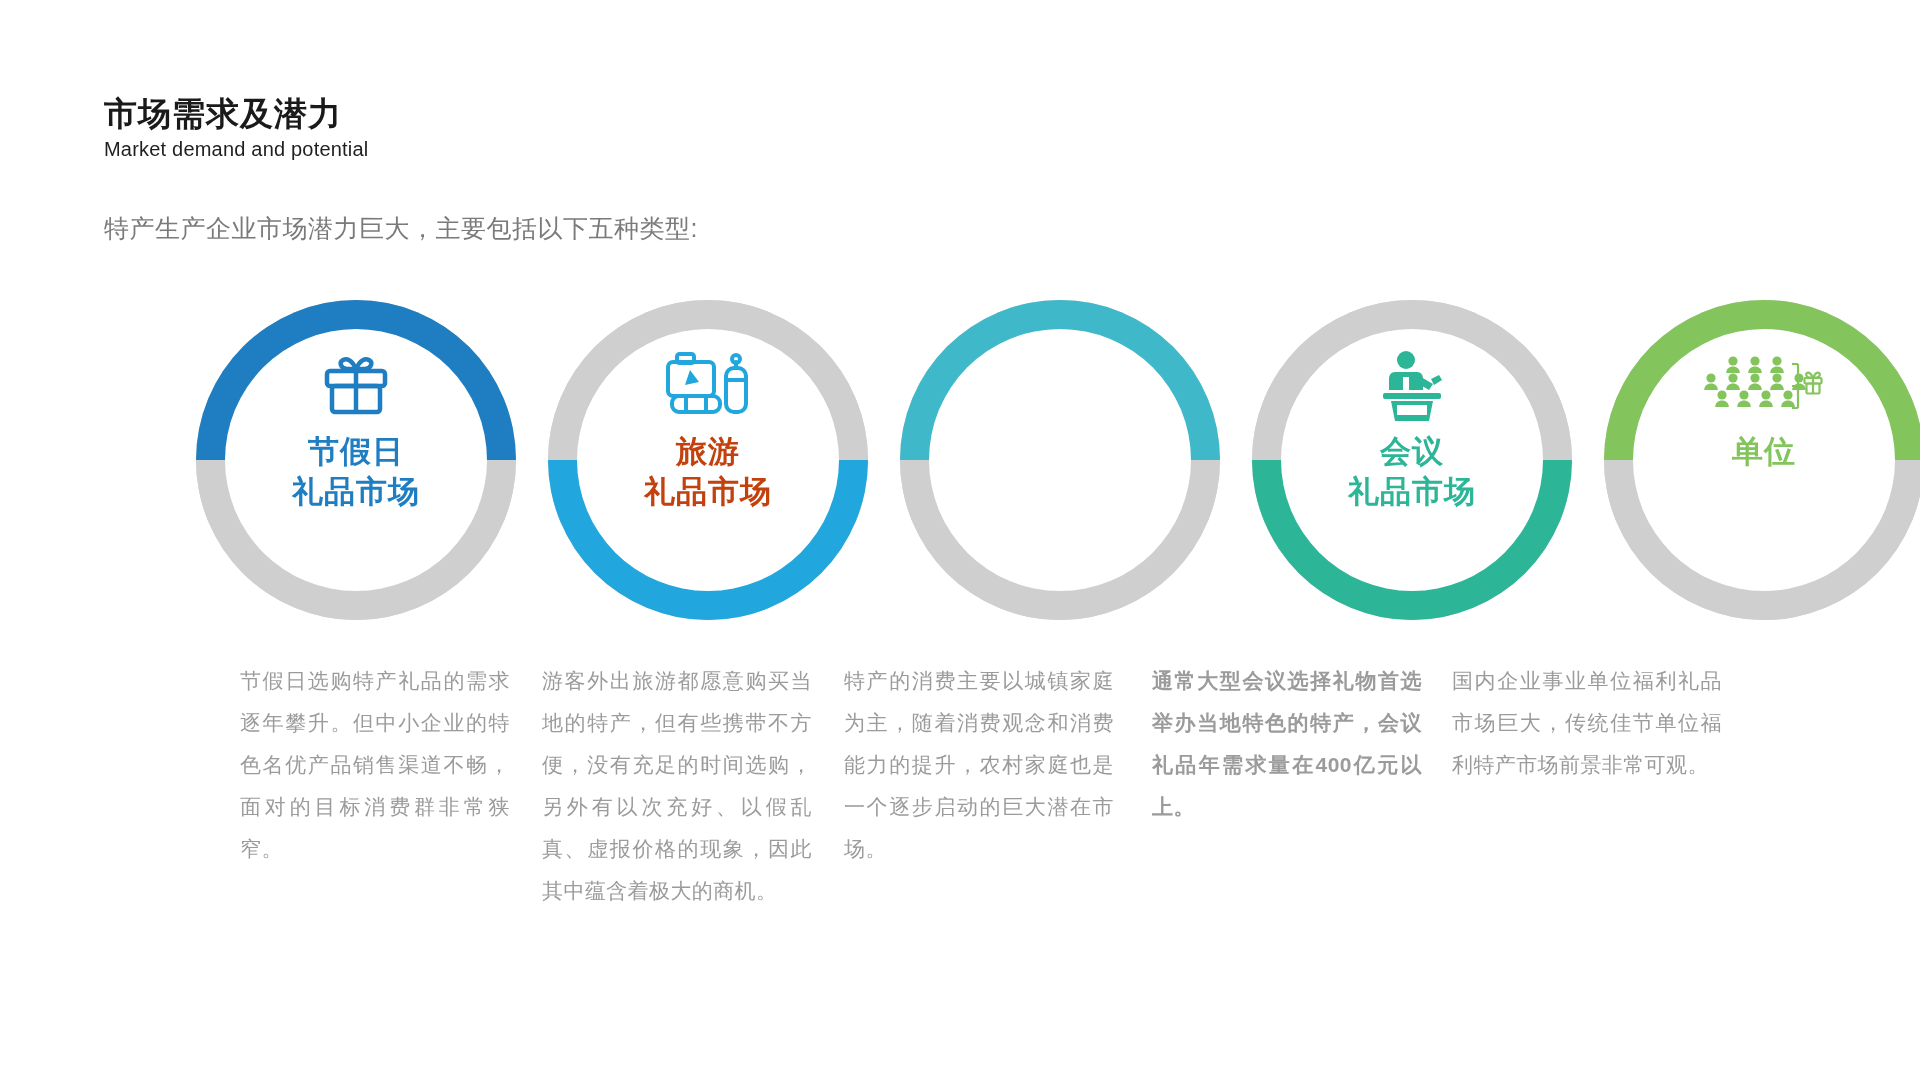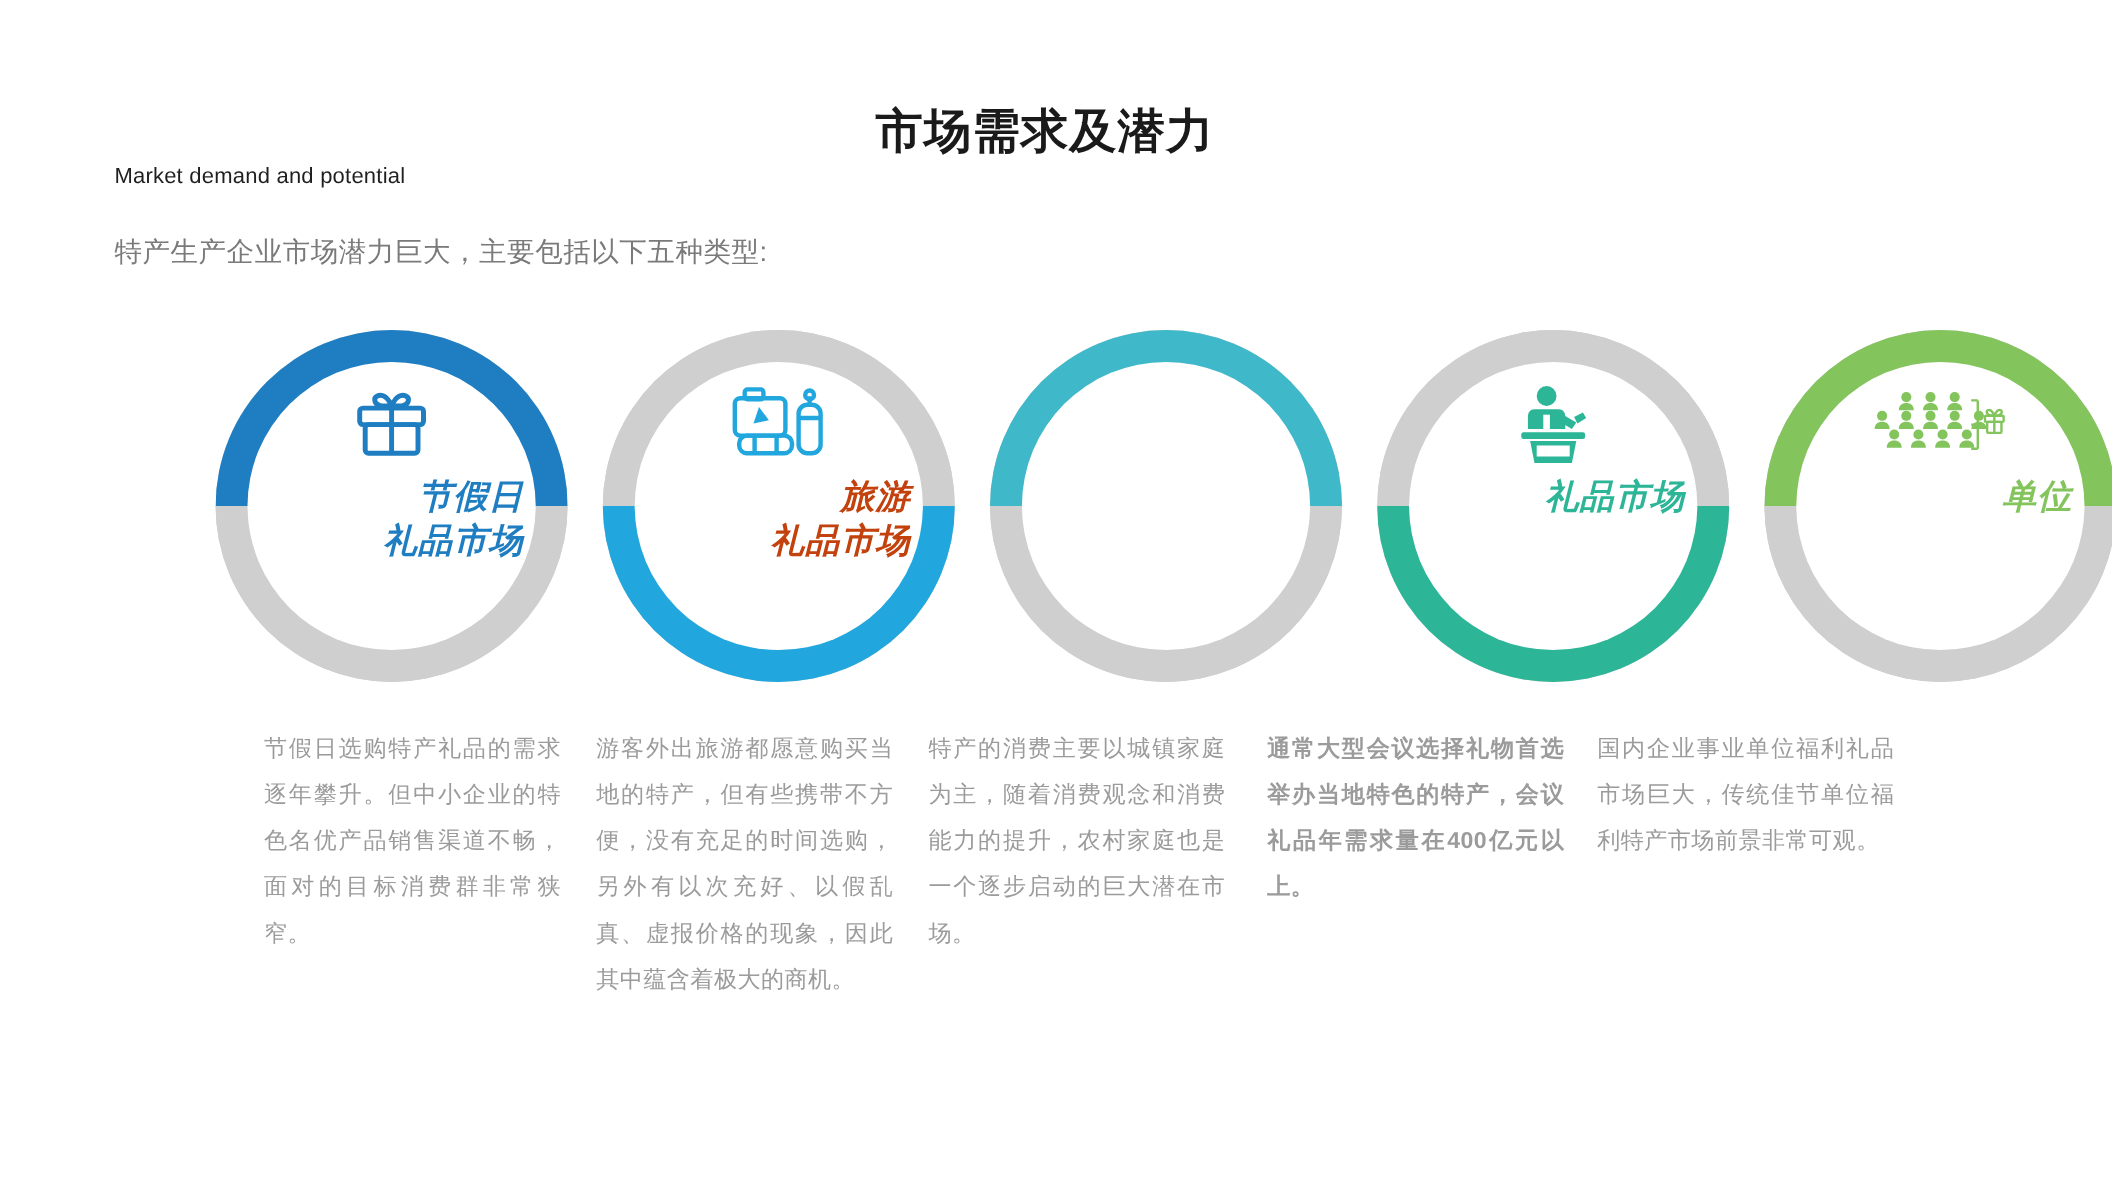--- a/index.html
+++ b/index.html
@@ -16,27 +16,26 @@
   }
 
   
   .header {
     position: absolute;
     left: 104px;
     top: 96px;
     width: 1000px;
   }
   .title-cn {
-    font-size: 43px;
+    font-size: 33px;
     font-weight: bold;
     color: #1a1a1a;
     letter-spacing: 1px;
     line-height: 1.12;
     margin: 0;
-    text-align: right;
   }
   .title-en {
     font-size: 20px;
     font-weight: normal;
     color: #1f1f1f;
     line-height: 1.2;
     margin: 4px 0 0 0;
     letter-spacing: 0.2px;
   }
   .lead-in {
@@ -95,23 +94,22 @@
     left: 0;
   }
   .ring-half.top .arc { top: 0; }
   .ring-half.bottom .arc { top: -160px; }
 
   .circle-content {
     position: absolute;
     left: 40px;
     top: 48px;
     width: 240px;
-    text-align: right;
+    text-align: center;
     z-index: 5;
-    font-style: italic;
   }
   .circle-icon {
     height: 78px;
     display: flex;
     align-items: center;
     justify-content: center;
     margin-bottom: 6px;
   }
   .circle-label {
     font-size: 31px;
@@ -228,20 +226,21 @@
         <path d="M22 23h22c4 0 6 3 6 7v11H16V30c0-4 2-7 6-7z"></path>
         <path d="M48 28l12 7-4 6-12-7z"></path>
         <path d="M58 30l8-4 3 5-8 5z"></path>
         <rect x="10" y="44" width="58" height="6" rx="2"></rect>
         <path d="M18 52h42l-4 20H22z"></path>
         <rect x="24" y="56" width="30" height="10" fill="#fff"></rect>
         <rect x="30" y="28" width="6" height="13" fill="#fff"></rect>
       </svg>
         </div>
       <div class="circle-label" style="color:#2cb596">
+        <div>会议</div>
         <div>礼品市场</div>
       </div>
     </div>
     </div>
     <div class="circle-wrap" style="left: 1604px; top: 0px; z-index: 6;">
     <div class="ring ring-base"></div>
     <div class="ring-half top">
       <div class="arc" style="background:#83c45c"></div>
     </div>
     <div class="ring-half bottom">

